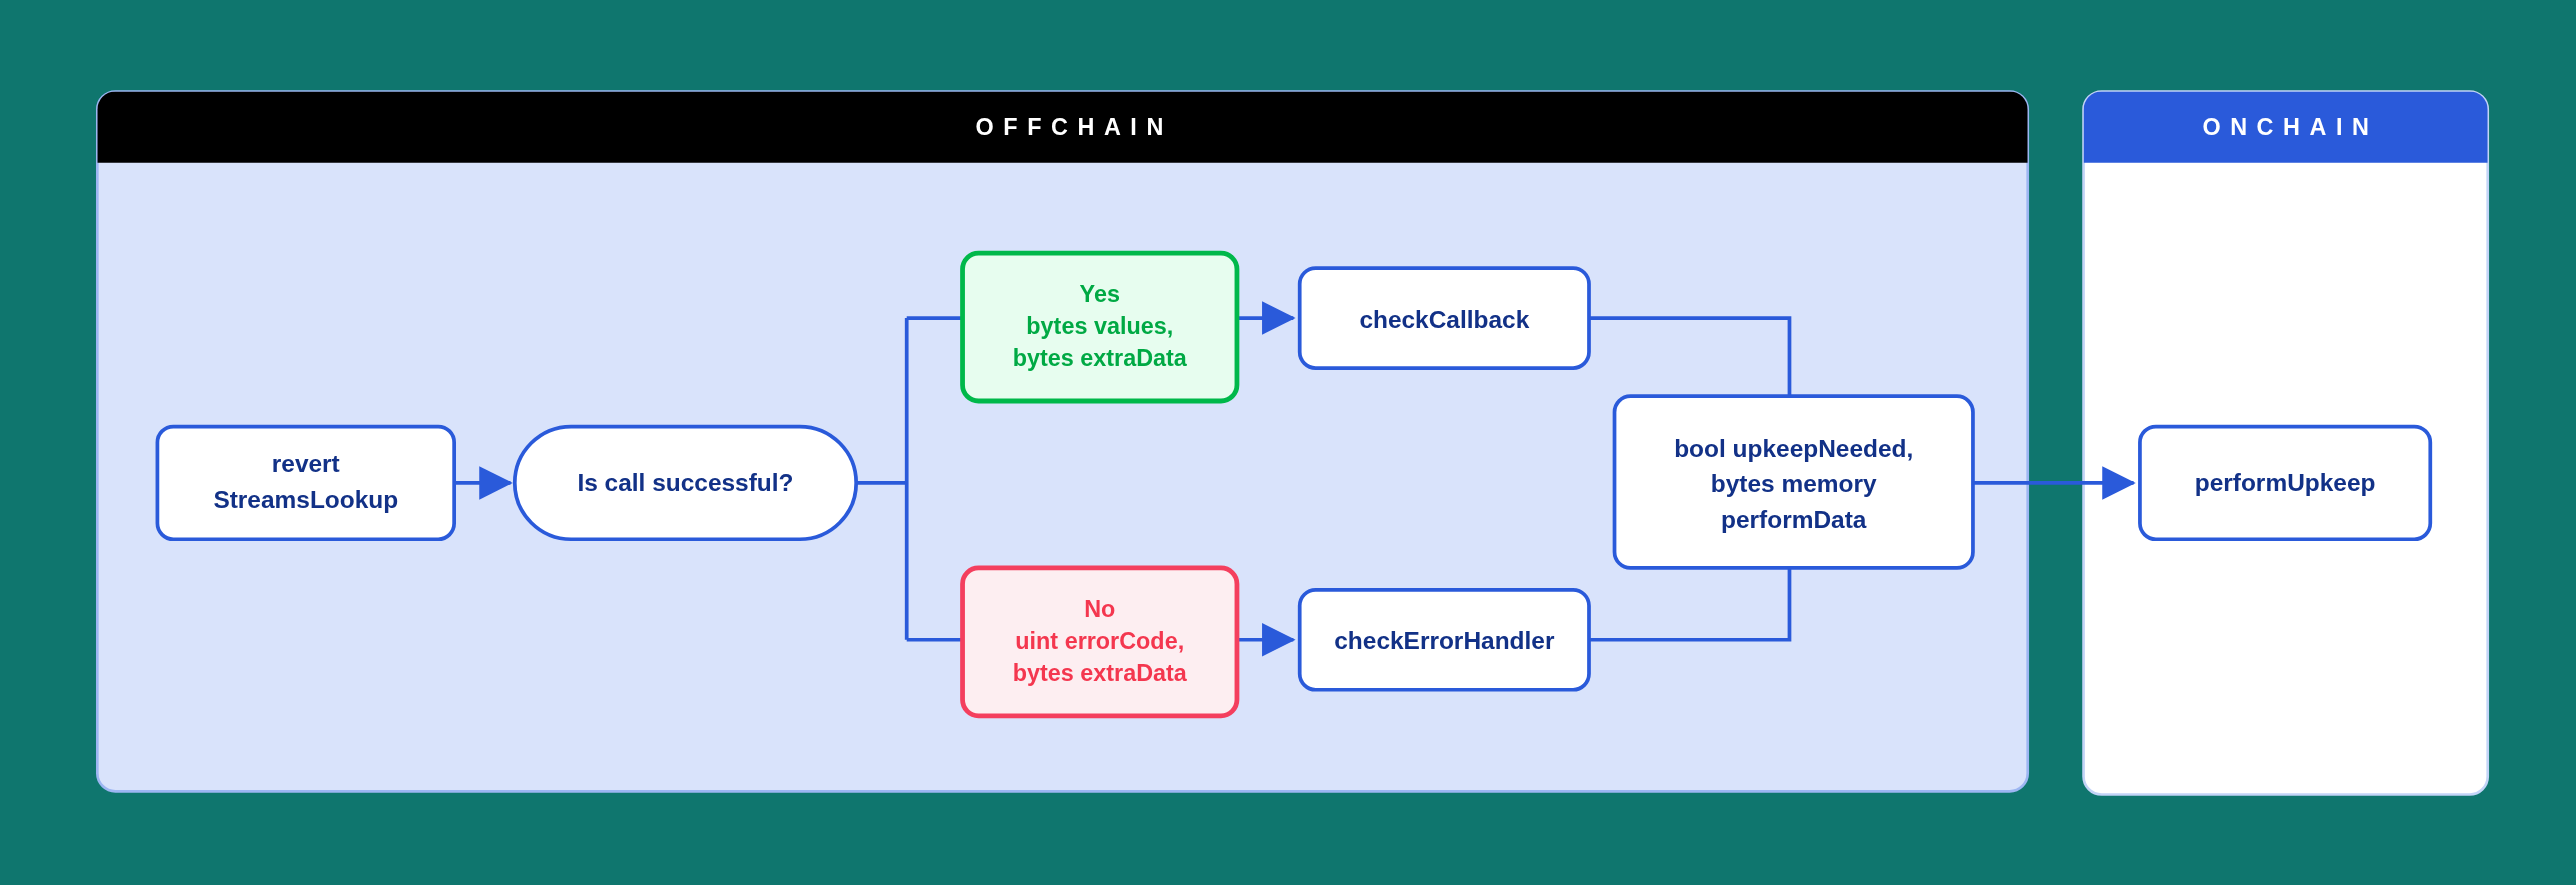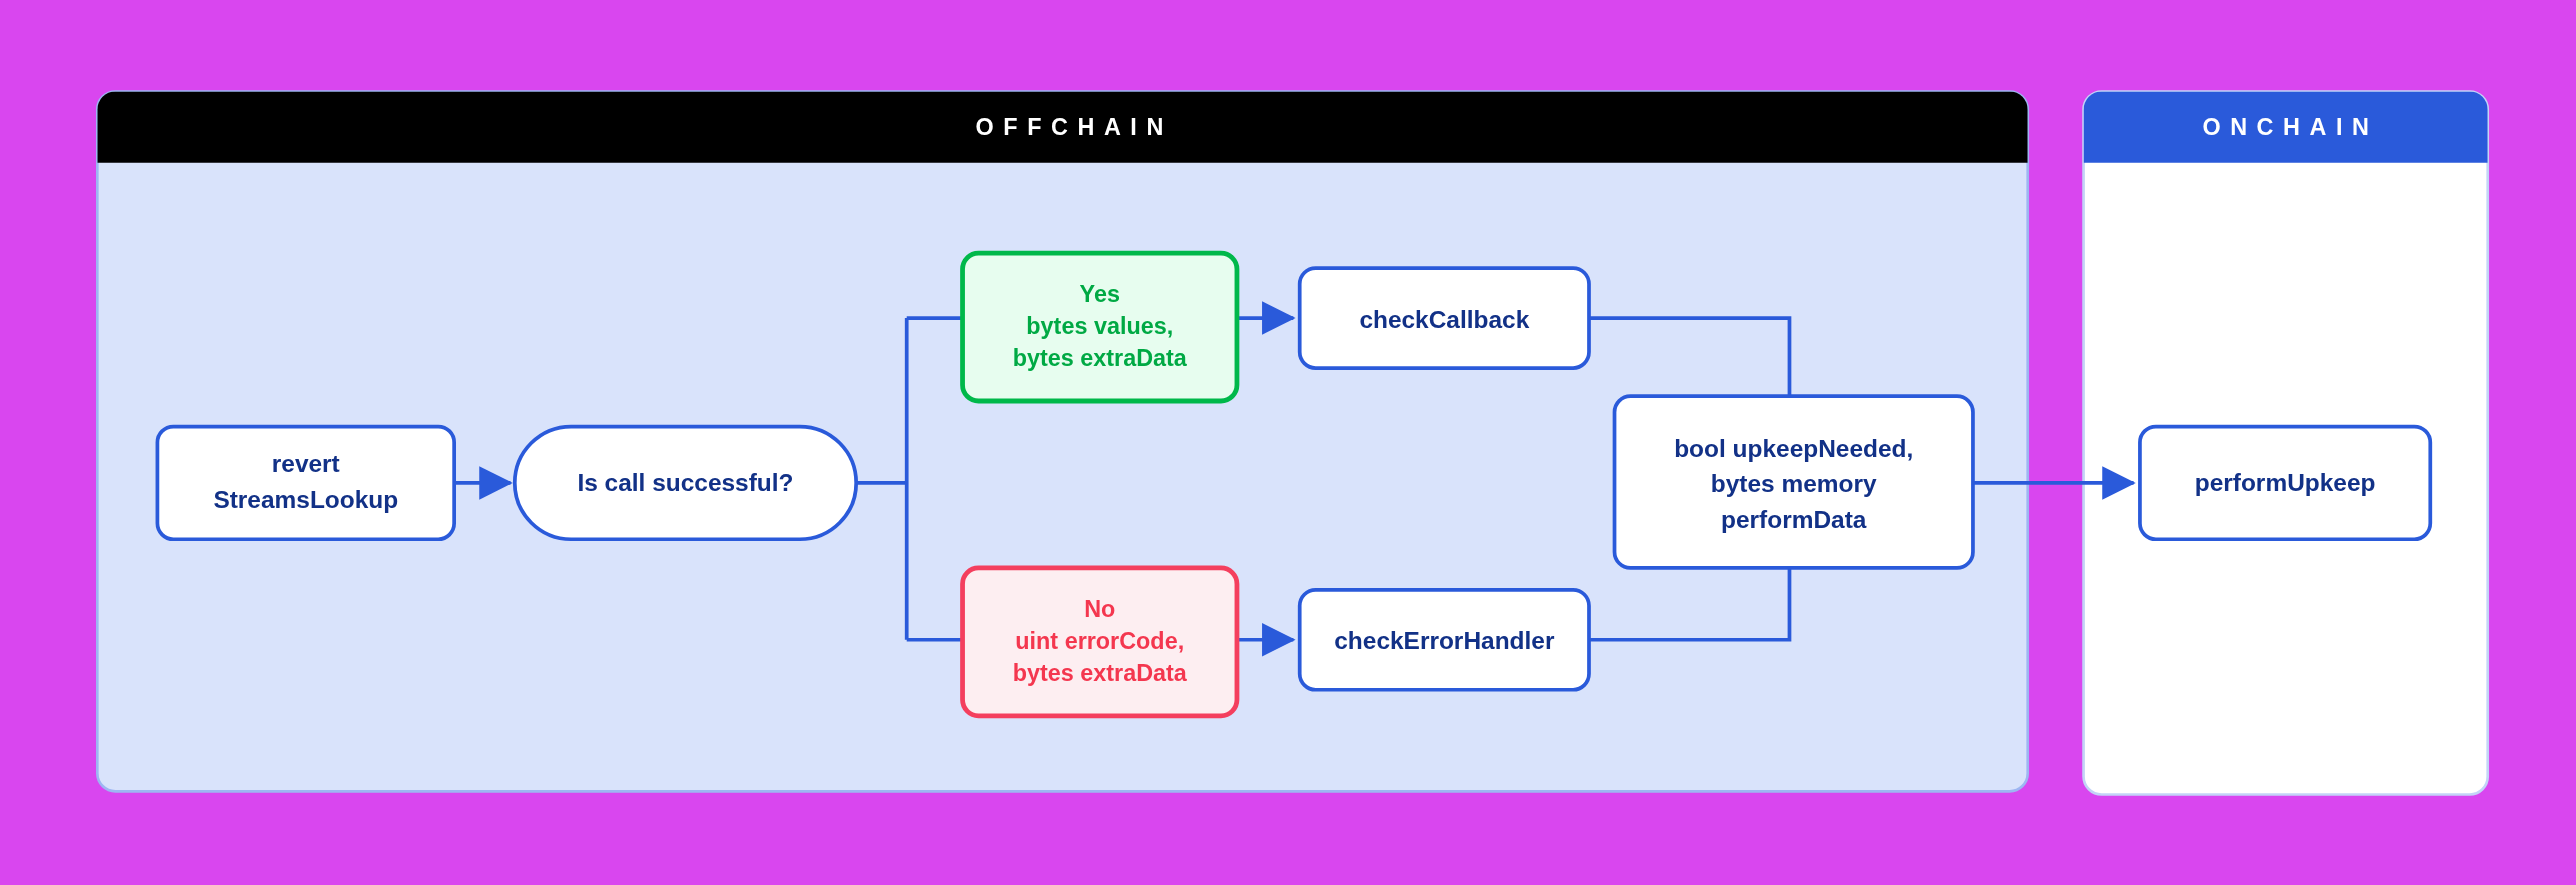--- a/index.html
+++ b/index.html
@@ -1,17 +1,17 @@
 <!DOCTYPE html>
 <html style="font-size:8.5px"><head>
 <meta charset="utf-8">
 <style>
   html,body{margin:0;padding:0;background:#ffffff;}
   body{width:2576px;height:886px;font-family:"Liberation Sans",sans-serif;overflow:hidden;}
-  #stage{position:relative;width:2576px;height:886px;background:#d946ef;}
+  #stage{position:relative;width:2576px;height:886px;background:#0f766e;}
   svg#flow{position:absolute;inset:0;width:2576px;height:886px;display:block;}
   .panel-title{font-weight:700;letter-spacing:18px;font-size:44px;}
   .node-label{font-weight:700;font-size:46px;}
   .node-label.small{font-size:44px;}
 </style>
 </head>
 <body>
 
 <div id="stage">
 <svg id="flow" viewBox="0 0 4844 1666" xmlns="http://www.w3.org/2000/svg">

